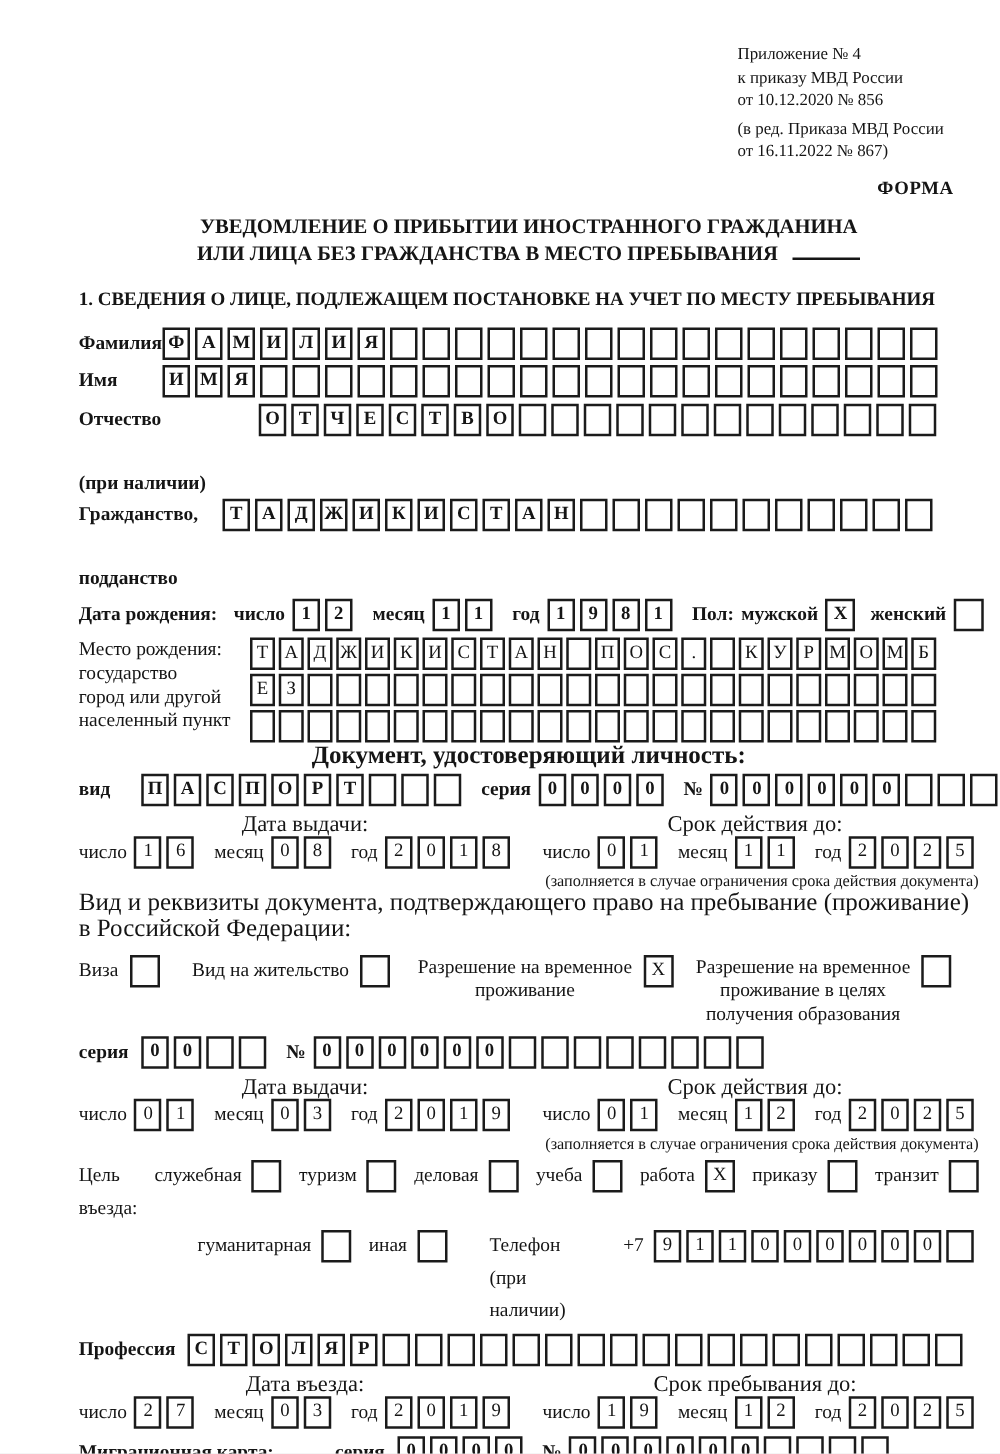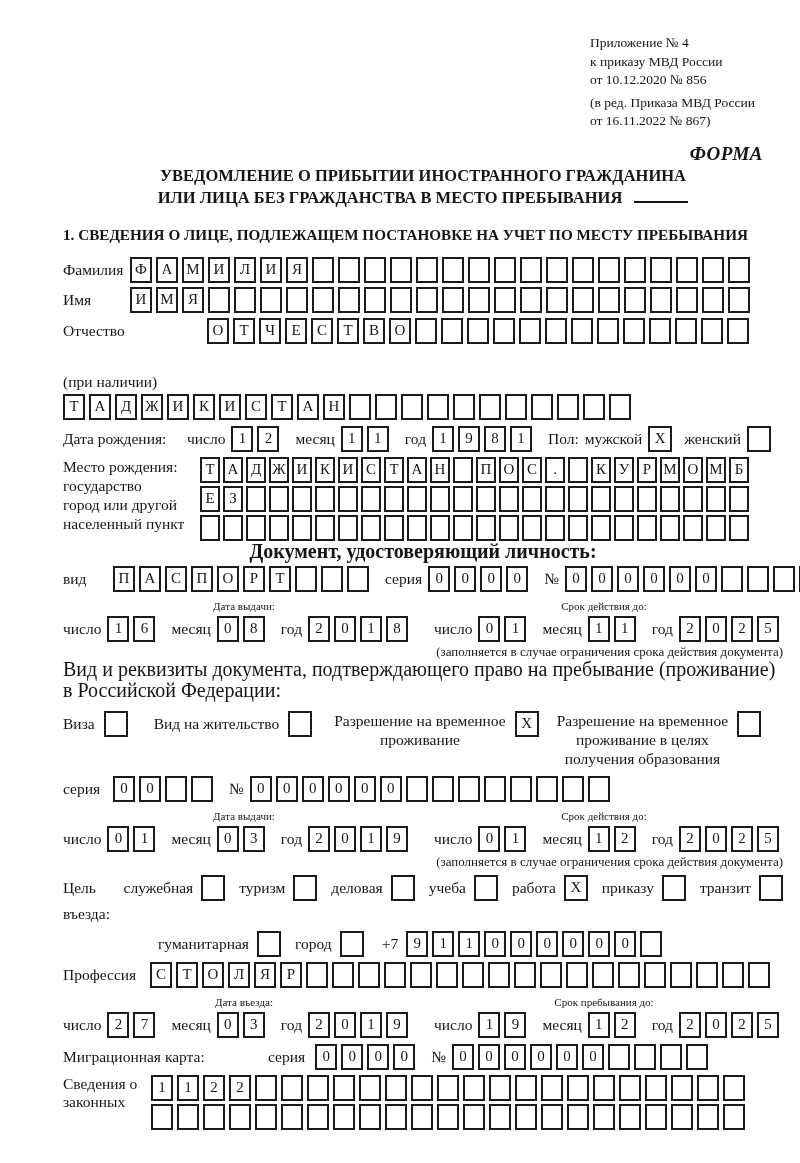--- a/index.html
+++ b/index.html
@@ -6,31 +6,31 @@
   html,body { background:#e8e8e8; }
   body { width:800px; font-family:"Liberation Serif","DejaVu Serif",serif; color:#151515; }
   .page { position:relative; width:800px; height:1163px; background:#ffffff;
           padding:34px 17px 8px 63px; overflow:hidden; }
 
   
   .hdr { width:100%; font-size:13.5px; line-height:18.5px; }
   .hdr-inner { margin-left:auto; width:193px; }
   .hdr .ed { margin-top:4px; }
   .forma { margin-top:12px; padding-right:20px; text-align:right;
-           font-weight:bold; font-size:19px; letter-spacing:.5px;font-style:italic; }
+           font-weight:bold; font-size:15px; letter-spacing:.5px; }
 
   
-  .title { text-align:center; font-weight:bold;
+  .title { margin-top:10px; text-align:center; font-weight:bold;
            font-size:16.5px; line-height:22px; }
   .uline { display:inline-block; width:54px; height:14px;
            border-bottom:2.5px solid #151515; margin-left:12px; }
   .sec1 { margin-top:16px; font-weight:bold; font-size:15.2px; line-height:20px; }
 
   
-  .row { display:flex; align-items:flex-start; }
+  .row { display:flex; align-items:flex-start;font-weight:bold; }
   .lbl { font-size:15.5px; line-height:26px; flex:0 0 auto; }
   .lbl .l2 { line-height:20px;margin-top:28px; }
   .mt2{margin-top:2px}.mt4{margin-top:4px}.mt5{margin-top:5px}.mt6{margin-top:6px}
   .mt8{margin-top:8px}.mt12{margin-top:12px}
 
   
   .cells { display:flex; flex-wrap:nowrap; flex:0 0 auto; }
   .cell { flex:0 0 auto; width:22px; height:26px; border:2px solid #1b1b1b;
           margin-right:4px; text-align:center; font-size:15px; line-height:21px; }
   .cells.sm .cell { width:20px; margin-right:3px; }
@@ -38,21 +38,21 @@
 
   .w67{width:67px}.w115{width:115px}.w137{width:137px}.w144{width:144px}
   .w50{width:50px}.w87{width:87px}
 
   
   .stack { display:flex; align-items:flex-start; }
   .stack .rows > .cells { margin-top:3px; }
   .stack .rows > .cells:first-child { margin-top:0; }
 
   
-  .dheads { display:flex; font-size:11px; line-height:16px; }
+  .dheads { display:flex; font-size:18px; line-height:16px; }
   .dh-left { width:362px; text-align:center; }
   .dh-right { flex:1; text-align:center; }
   .dates { display:flex; }
   .dates-left { width:392px; display:flex; }
   .dates-right { display:flex; }
   .dl { font-size:15.5px; line-height:26px; margin:0 6px 0 12px; }
   .dl.first { margin-left:0; }
   .note-right { margin-top:2px; text-align:right; font-size:13px; line-height:15px; }
 
   .para { font-size:20px; line-height:21px; margin-top:0; }
@@ -178,20 +178,24 @@
         <span class="cell"></span>
         <span class="cell"></span>
         <span class="cell"></span>
         <span class="cell"></span>
         <span class="cell"></span>
         <span class="cell"></span>
       </span>
   </div>
 
   <div class="row mt2">
+    <span class="lbl w115">
+      <div>Гражданство,</div>
+      <div class="l2">подданство</div>
+    </span>
     <span class="cells">
         <span class="cell">Т</span>
         <span class="cell">А</span>
         <span class="cell">Д</span>
         <span class="cell">Ж</span>
         <span class="cell">И</span>
         <span class="cell">К</span>
         <span class="cell">И</span>
         <span class="cell">С</span>
         <span class="cell">Т</span>
@@ -554,24 +558,25 @@
     <span class="cells cb">
         <span class="cell"></span>
       </span>
   </div>
 
   <div class="purpose mt4" style="padding-left:95px">
     <span class="plabel">гуманитарная</span>
     <span class="cells cb">
         <span class="cell"></span>
       </span>
-    <span class="plabel gap">город</span>
-    <span class="cells cb">
-        <span class="cell"></span>
-      </span>
+    <span class="plabel gap">иная</span>
+    <span class="cells cb">
+        <span class="cell"></span>
+      </span>
+    <span class="plabel" style="margin-left:34px">Телефон (при наличии)</span>
     <span class="plabel" style="margin-left:18px">+7</span>
     <span class="cells">
         <span class="cell">9</span>
         <span class="cell">1</span>
         <span class="cell">1</span>
         <span class="cell">0</span>
         <span class="cell">0</span>
         <span class="cell">0</span>
         <span class="cell">0</span>
         <span class="cell">0</span>

